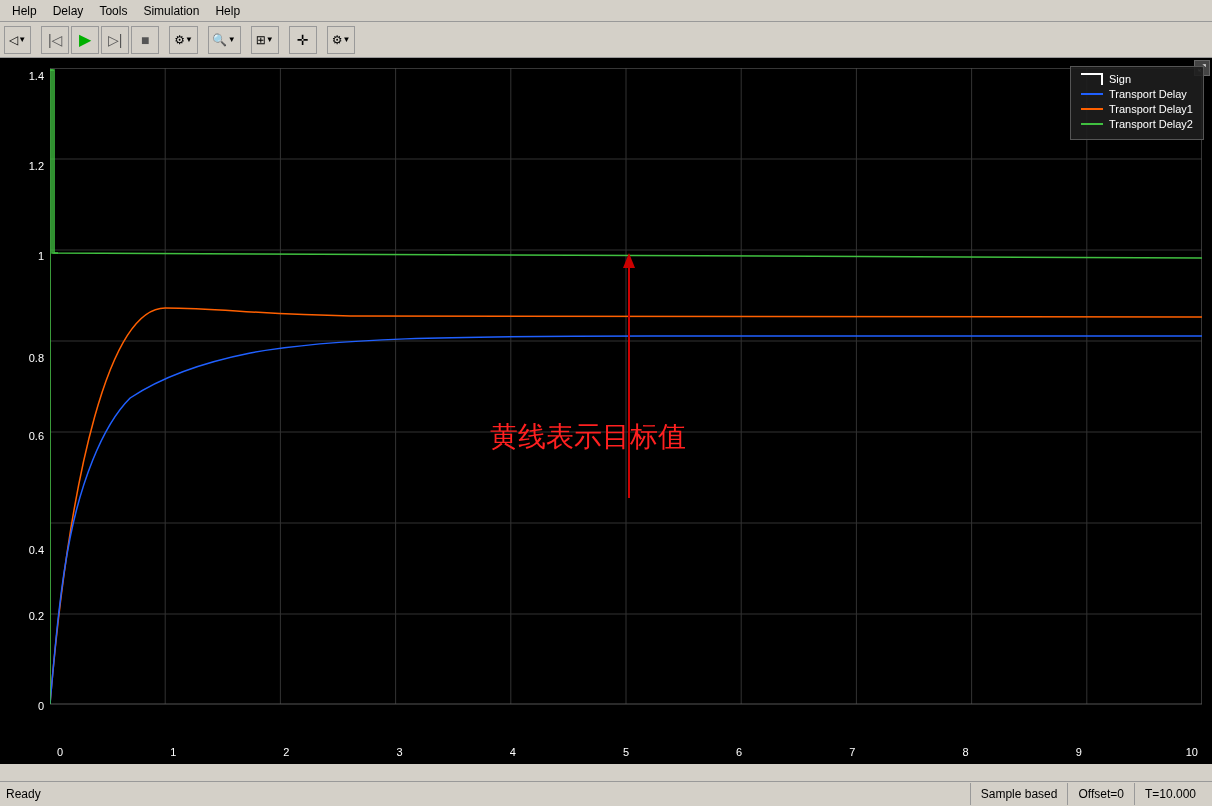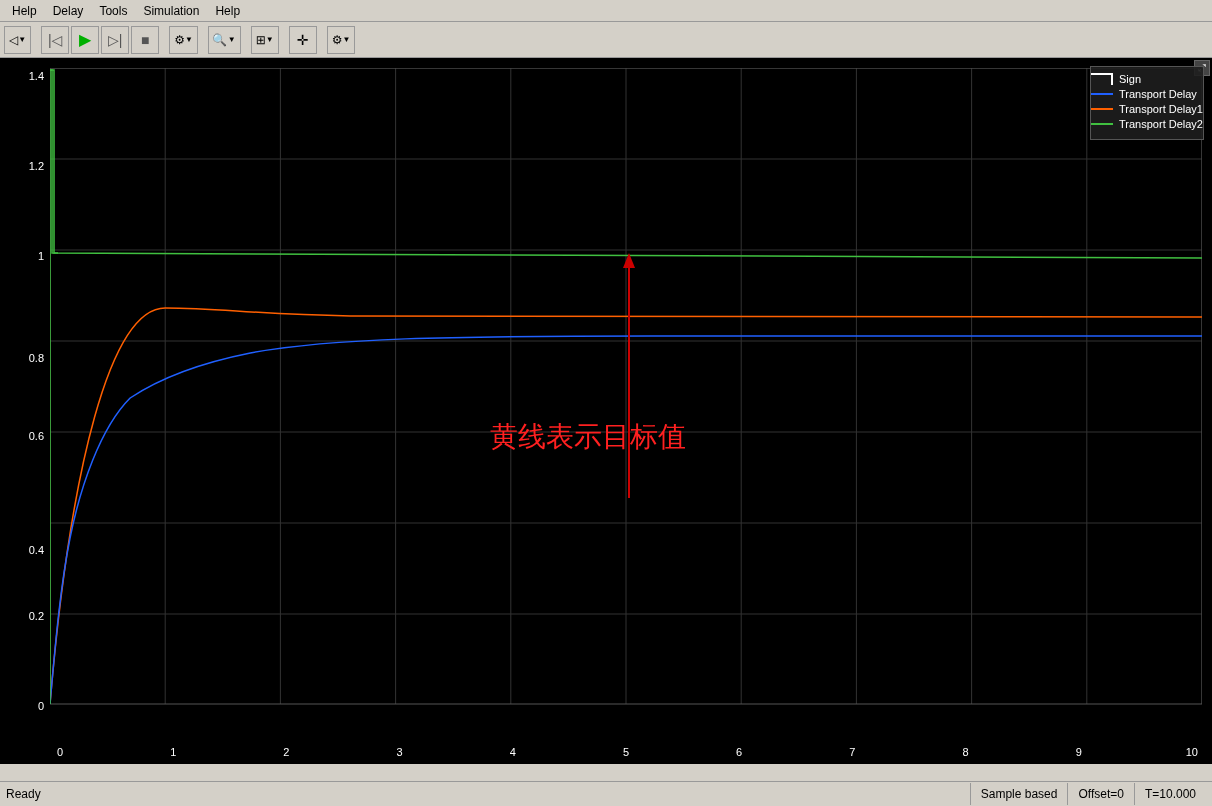--- a/index.html
+++ b/index.html
@@ -69,21 +69,21 @@
       width: 44px;
     }
 
     
     #legend {
       position: absolute;
       top: 8px;
       right: 8px;
       background: rgba(30,30,30,0.9);
       border: 1px solid #555;
-      padding: 6px 0;
+      padding: 6px 10px;
       color: #fff;
       font-size: 11px;
     }
     .legend-item {
       display: flex;
       align-items: center;
       margin-bottom: 3px;
       gap: 6px;
     }
 

